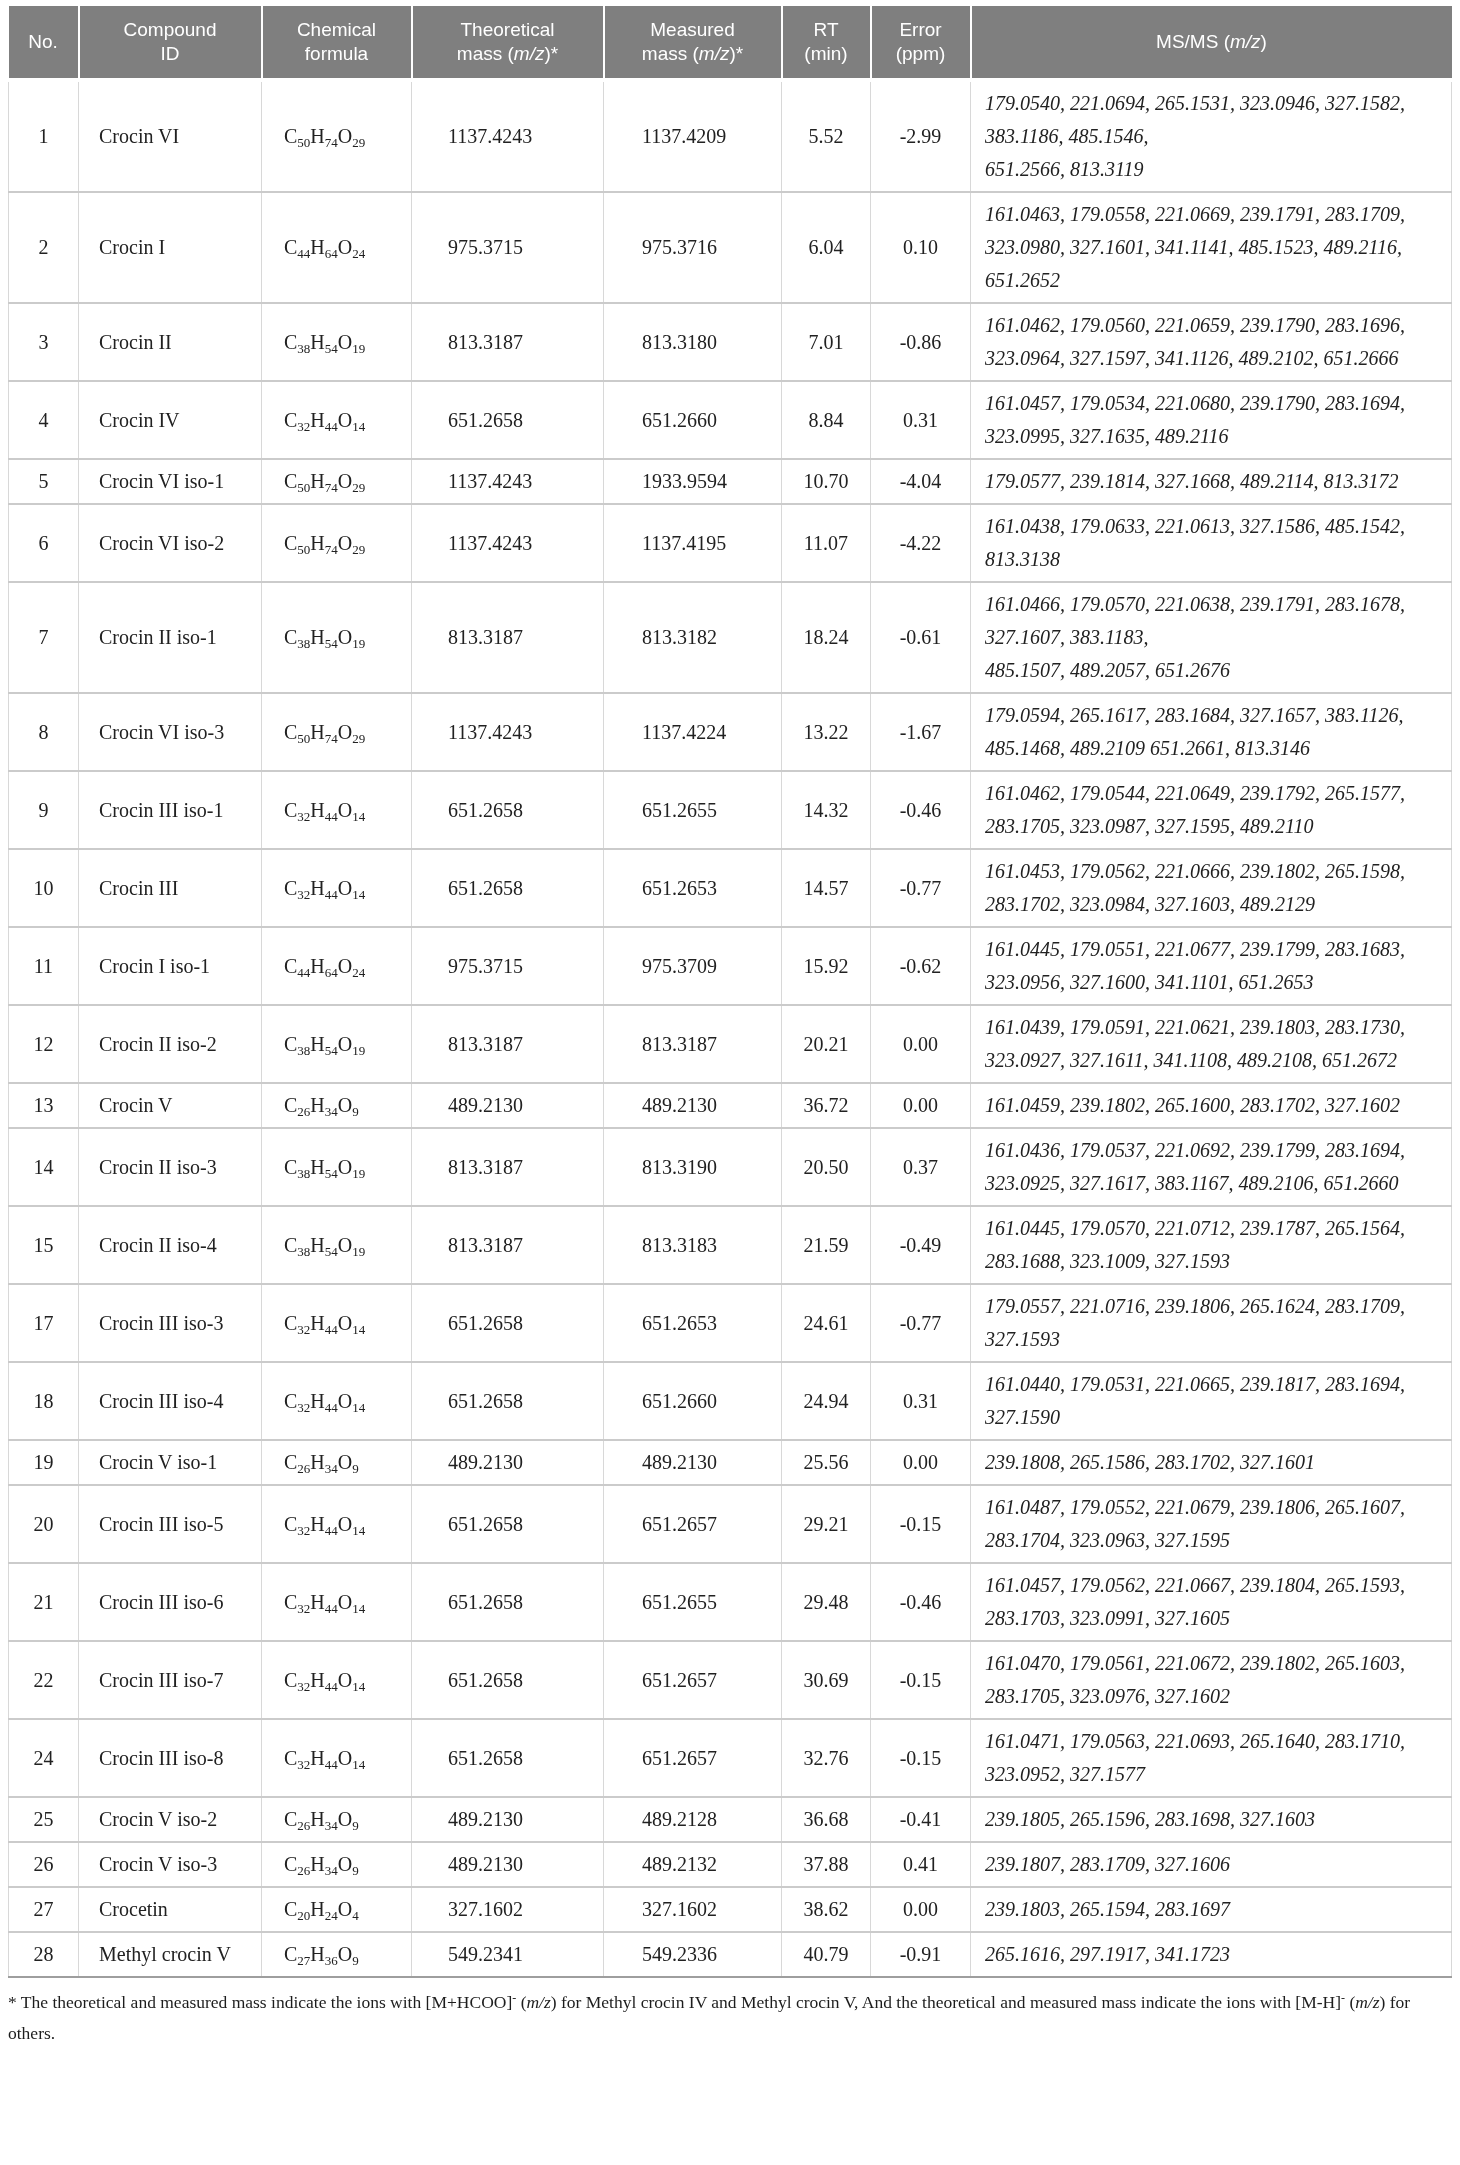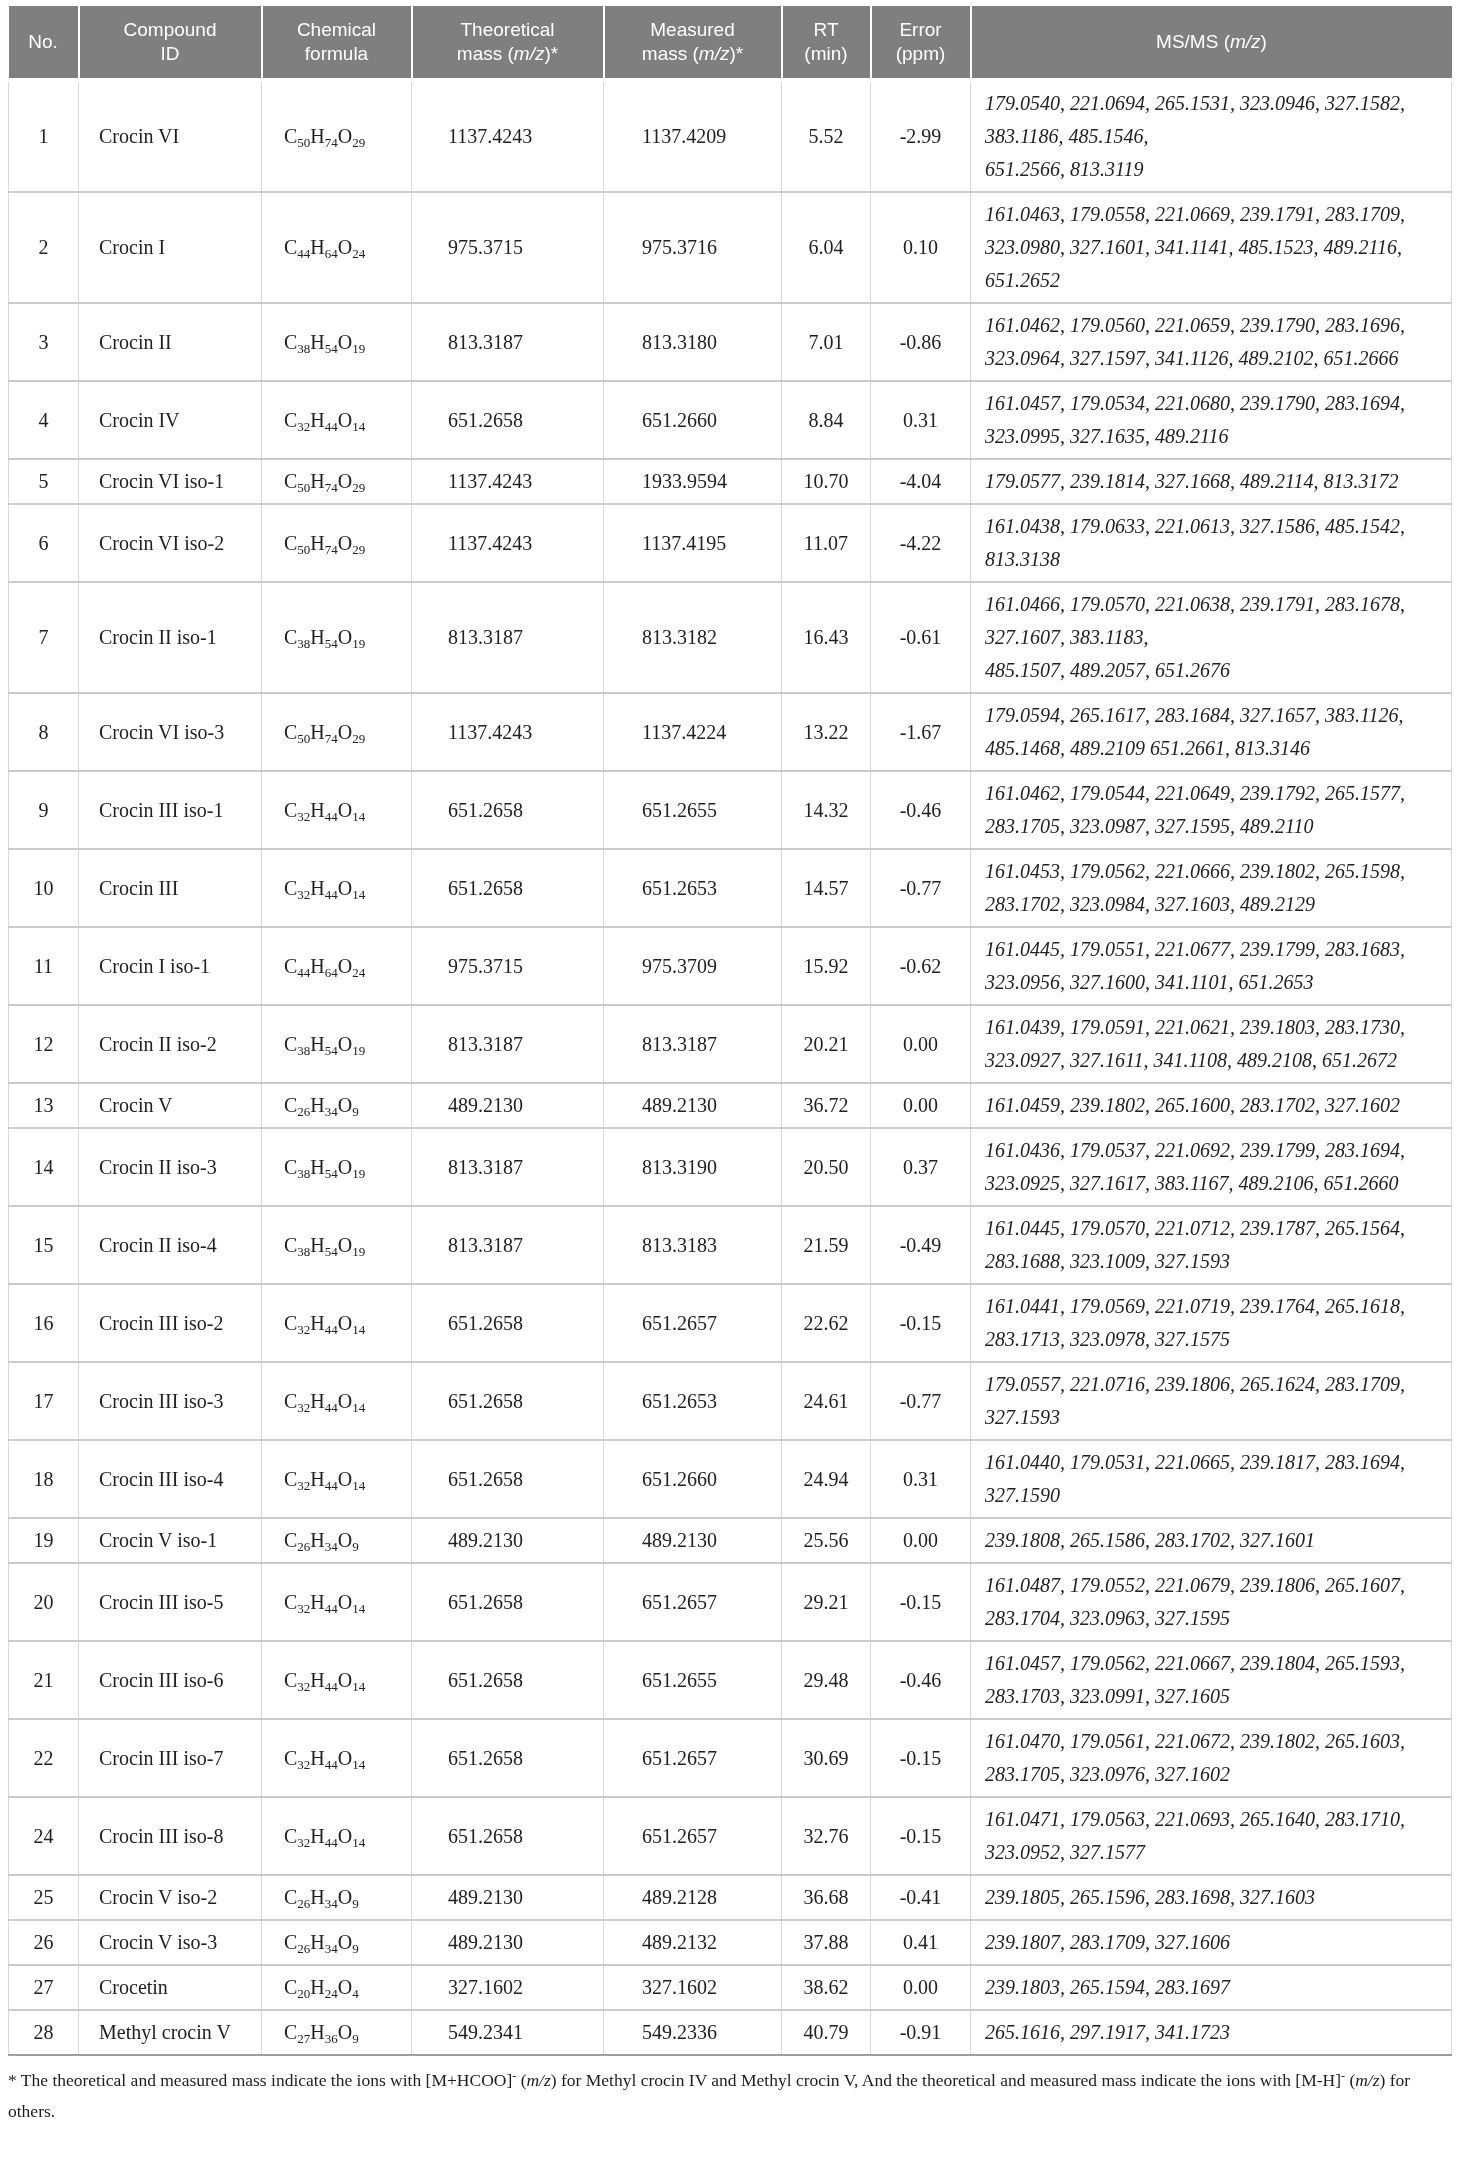--- a/index.html
+++ b/index.html
@@ -154,21 +154,21 @@
     <td class="c-rt">11.07</td>
     <td class="c-err">-4.22</td>
     <td class="c-msms">161.0438, 179.0633, 221.0613, 327.1586, 485.1542,<br>813.3138</td>
   </tr>
         <tr>
     <td class="c-no">7</td>
     <td class="c-name">Crocin II iso-1</td>
     <td class="c-formula">C<sub>38</sub>H<sub>54</sub>O<sub>19</sub></td>
     <td class="c-theo">813.3187</td>
     <td class="c-meas">813.3182</td>
-    <td class="c-rt">16.43</td>
+    <td class="c-rt">18.24</td>
     <td class="c-err">-0.61</td>
     <td class="c-msms">161.0466, 179.0570, 221.0638, 239.1791, 283.1678,<br>327.1607, 383.1183,<br>485.1507, 489.2057, 651.2676</td>
   </tr>
         <tr>
     <td class="c-no">8</td>
     <td class="c-name">Crocin VI iso-3</td>
     <td class="c-formula">C<sub>50</sub>H<sub>74</sub>O<sub>29</sub></td>
     <td class="c-theo">1137.4243</td>
     <td class="c-meas">1137.4224</td>
     <td class="c-rt">13.22</td>
@@ -239,30 +239,20 @@
     <td class="c-no">15</td>
     <td class="c-name">Crocin II iso-4</td>
     <td class="c-formula">C<sub>38</sub>H<sub>54</sub>O<sub>19</sub></td>
     <td class="c-theo">813.3187</td>
     <td class="c-meas">813.3183</td>
     <td class="c-rt">21.59</td>
     <td class="c-err">-0.49</td>
     <td class="c-msms">161.0445, 179.0570, 221.0712, 239.1787, 265.1564,<br>283.1688, 323.1009, 327.1593</td>
   </tr>
         <tr>
-    <td class="c-no">16</td>
-    <td class="c-name">Crocin III iso-2</td>
-    <td class="c-formula">C<sub>32</sub>H<sub>44</sub>O<sub>14</sub></td>
-    <td class="c-theo">651.2658</td>
-    <td class="c-meas">651.2657</td>
-    <td class="c-rt">22.62</td>
-    <td class="c-err">-0.15</td>
-    <td class="c-msms">161.0441, 179.0569, 221.0719, 239.1764, 265.1618,<br>283.1713, 323.0978, 327.1575</td>
-  </tr>
-        <tr>
     <td class="c-no">17</td>
     <td class="c-name">Crocin III iso-3</td>
     <td class="c-formula">C<sub>32</sub>H<sub>44</sub>O<sub>14</sub></td>
     <td class="c-theo">651.2658</td>
     <td class="c-meas">651.2653</td>
     <td class="c-rt">24.61</td>
     <td class="c-err">-0.77</td>
     <td class="c-msms">179.0557, 221.0716, 239.1806, 265.1624, 283.1709,<br>327.1593</td>
   </tr>
         <tr>

